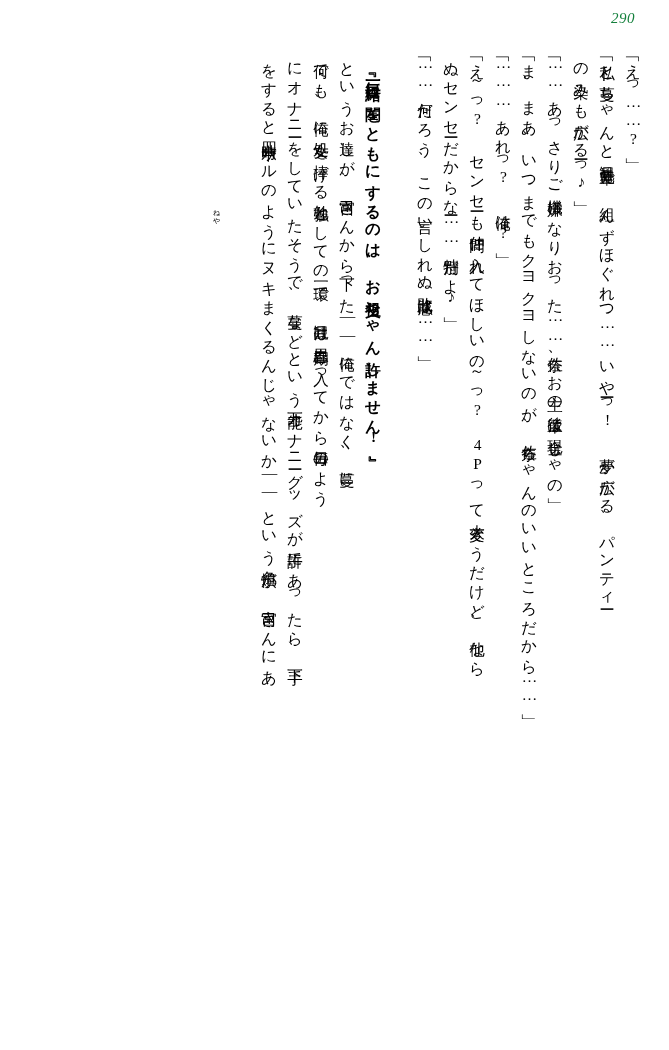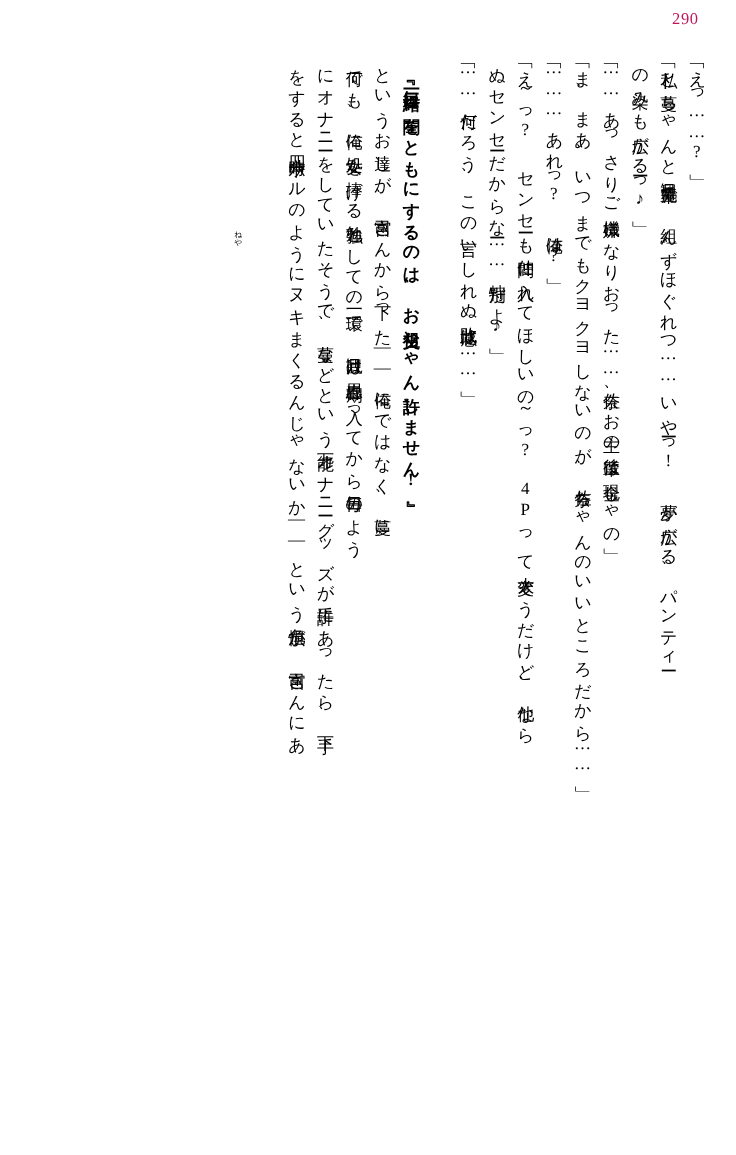--- a/index.html
+++ b/index.html
@@ -15,22 +15,23 @@
     overflow: hidden;
     font-family: "Liberation Serif", "DejaVu Serif", serif;
     color: #000000;
   }
   .page-number {
     position: absolute;
     top: 10px;
     right: 34px;
     font-size: 15px;
     letter-spacing: 0.5px;
-    color: #be185d;
+    color: #15803d;
     font-family: "Liberation Serif", "DejaVu Serif", serif;
+    font-style: italic;
   }
   .body-text {
     position: absolute;
     top: 52px;
     right: 28px;
     left: 28px;
     bottom: 28px;
     display: flex;
     flex-direction: row-reverse;
     justify-content: flex-start;

